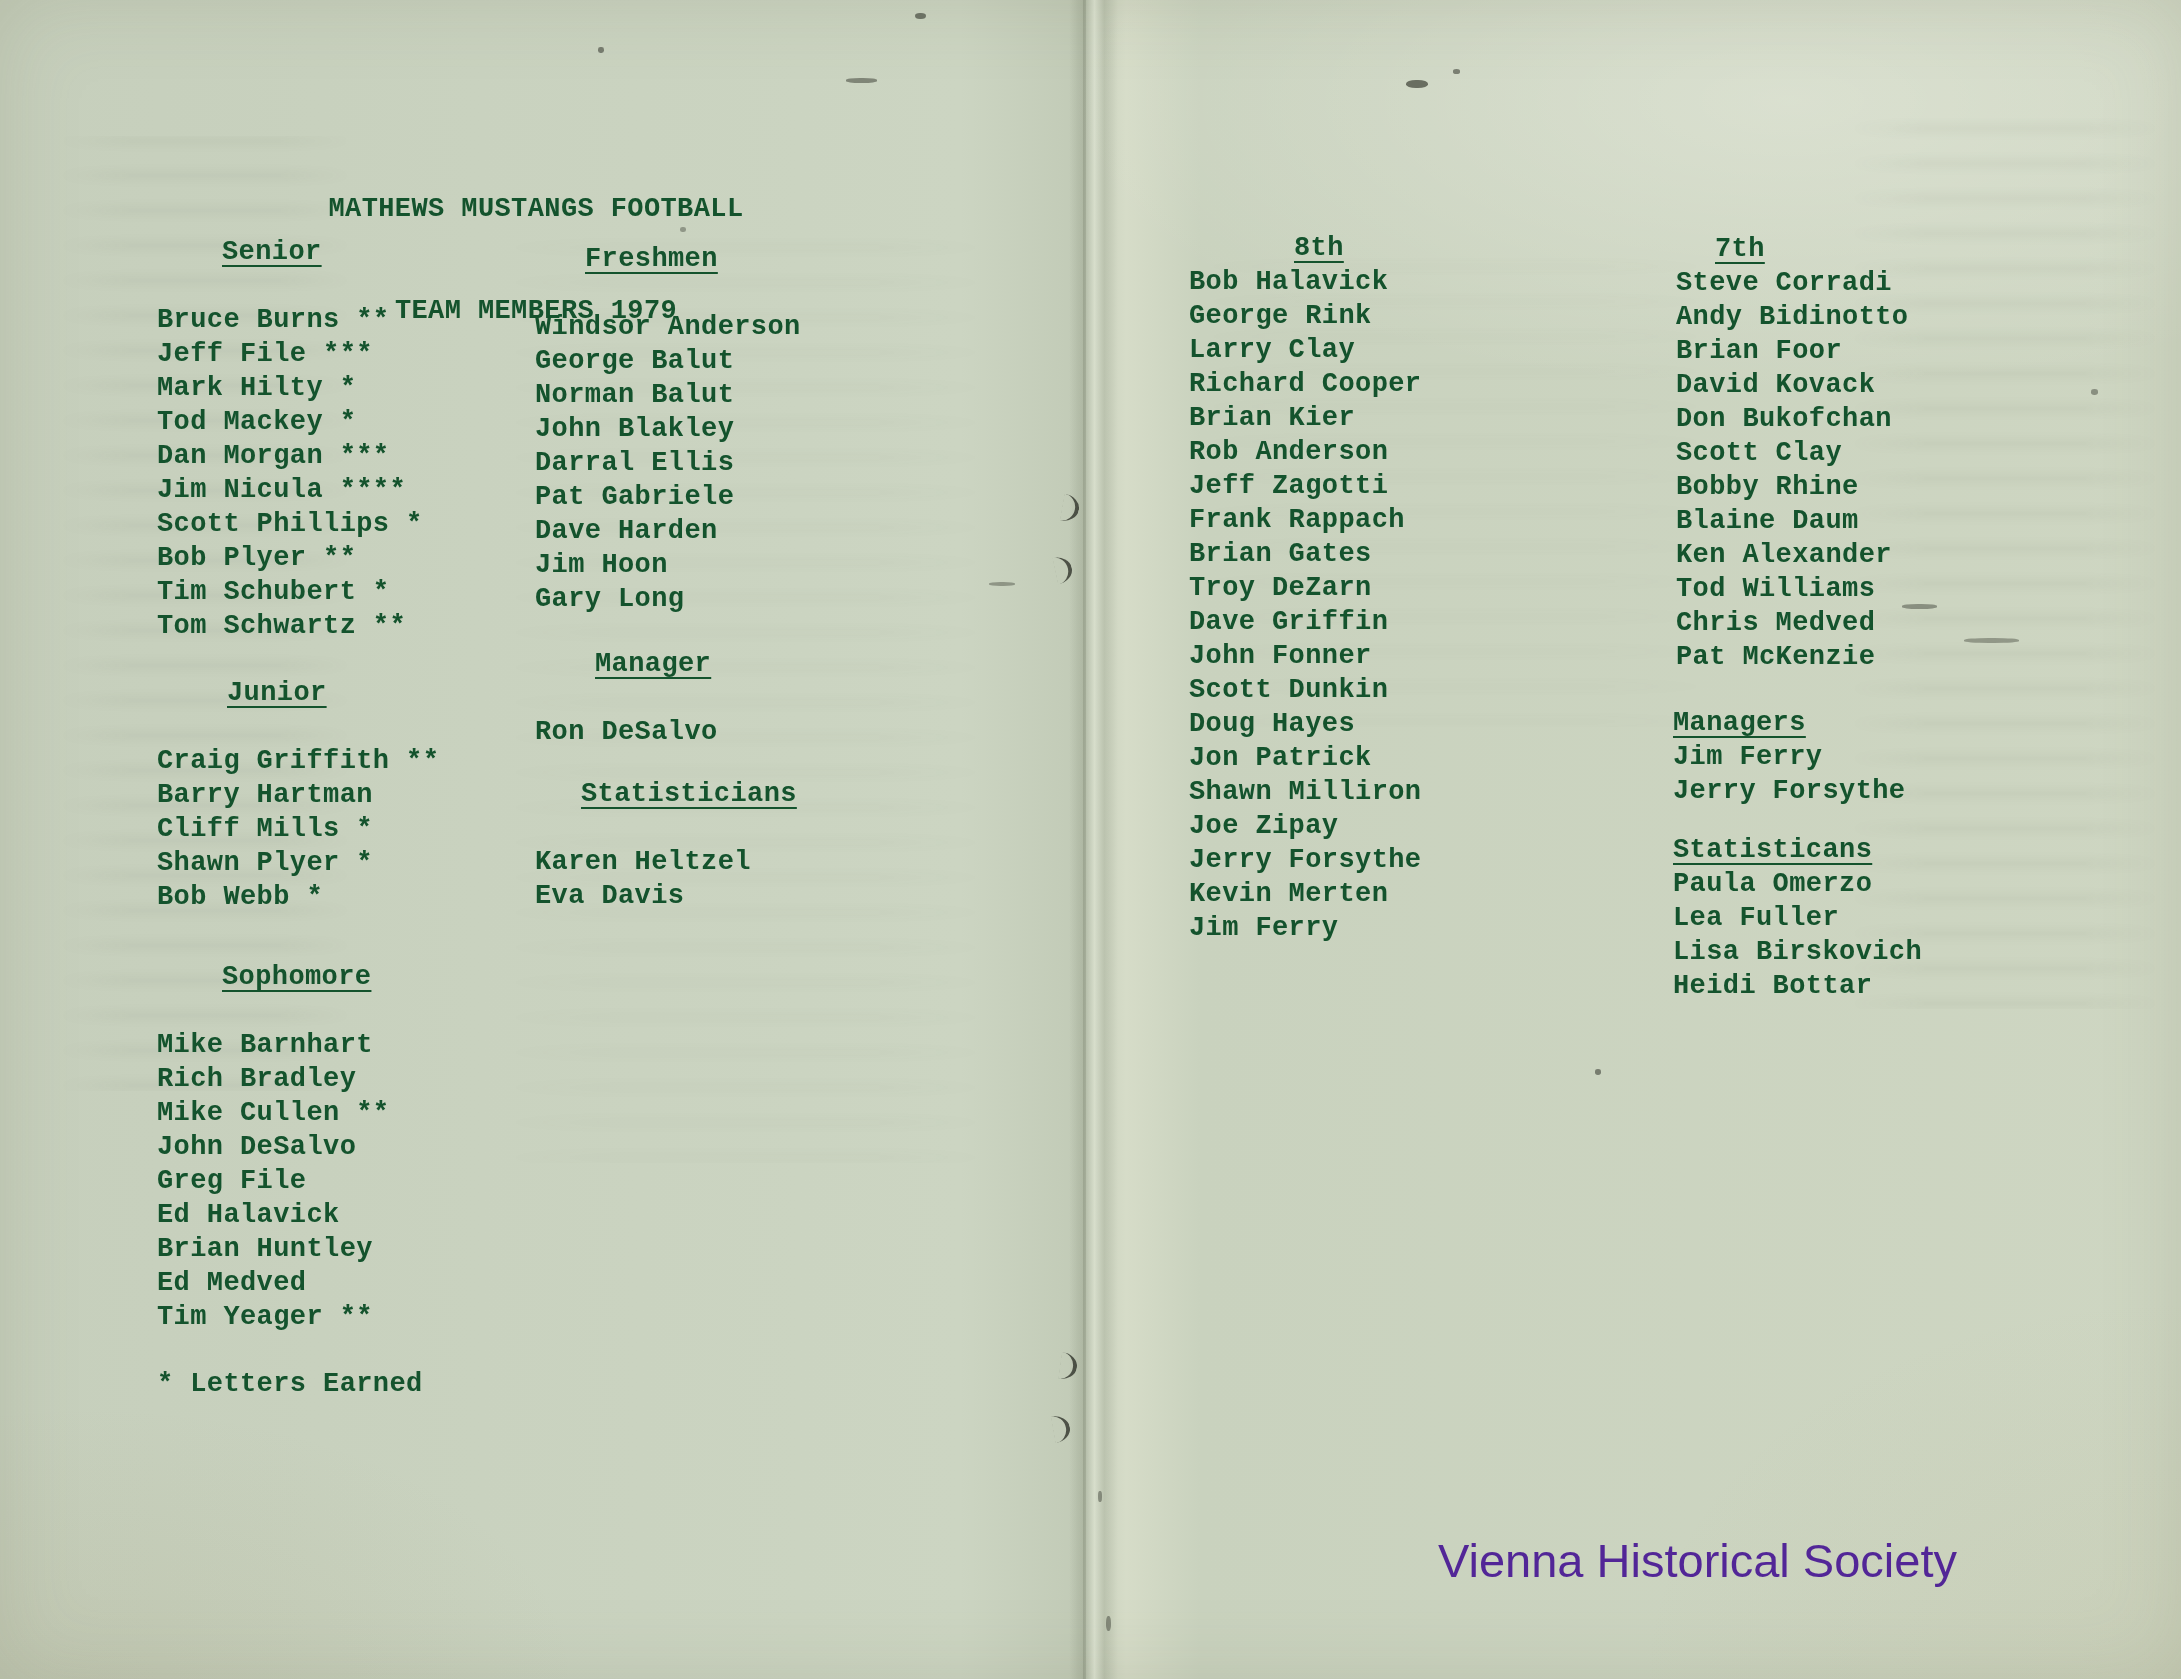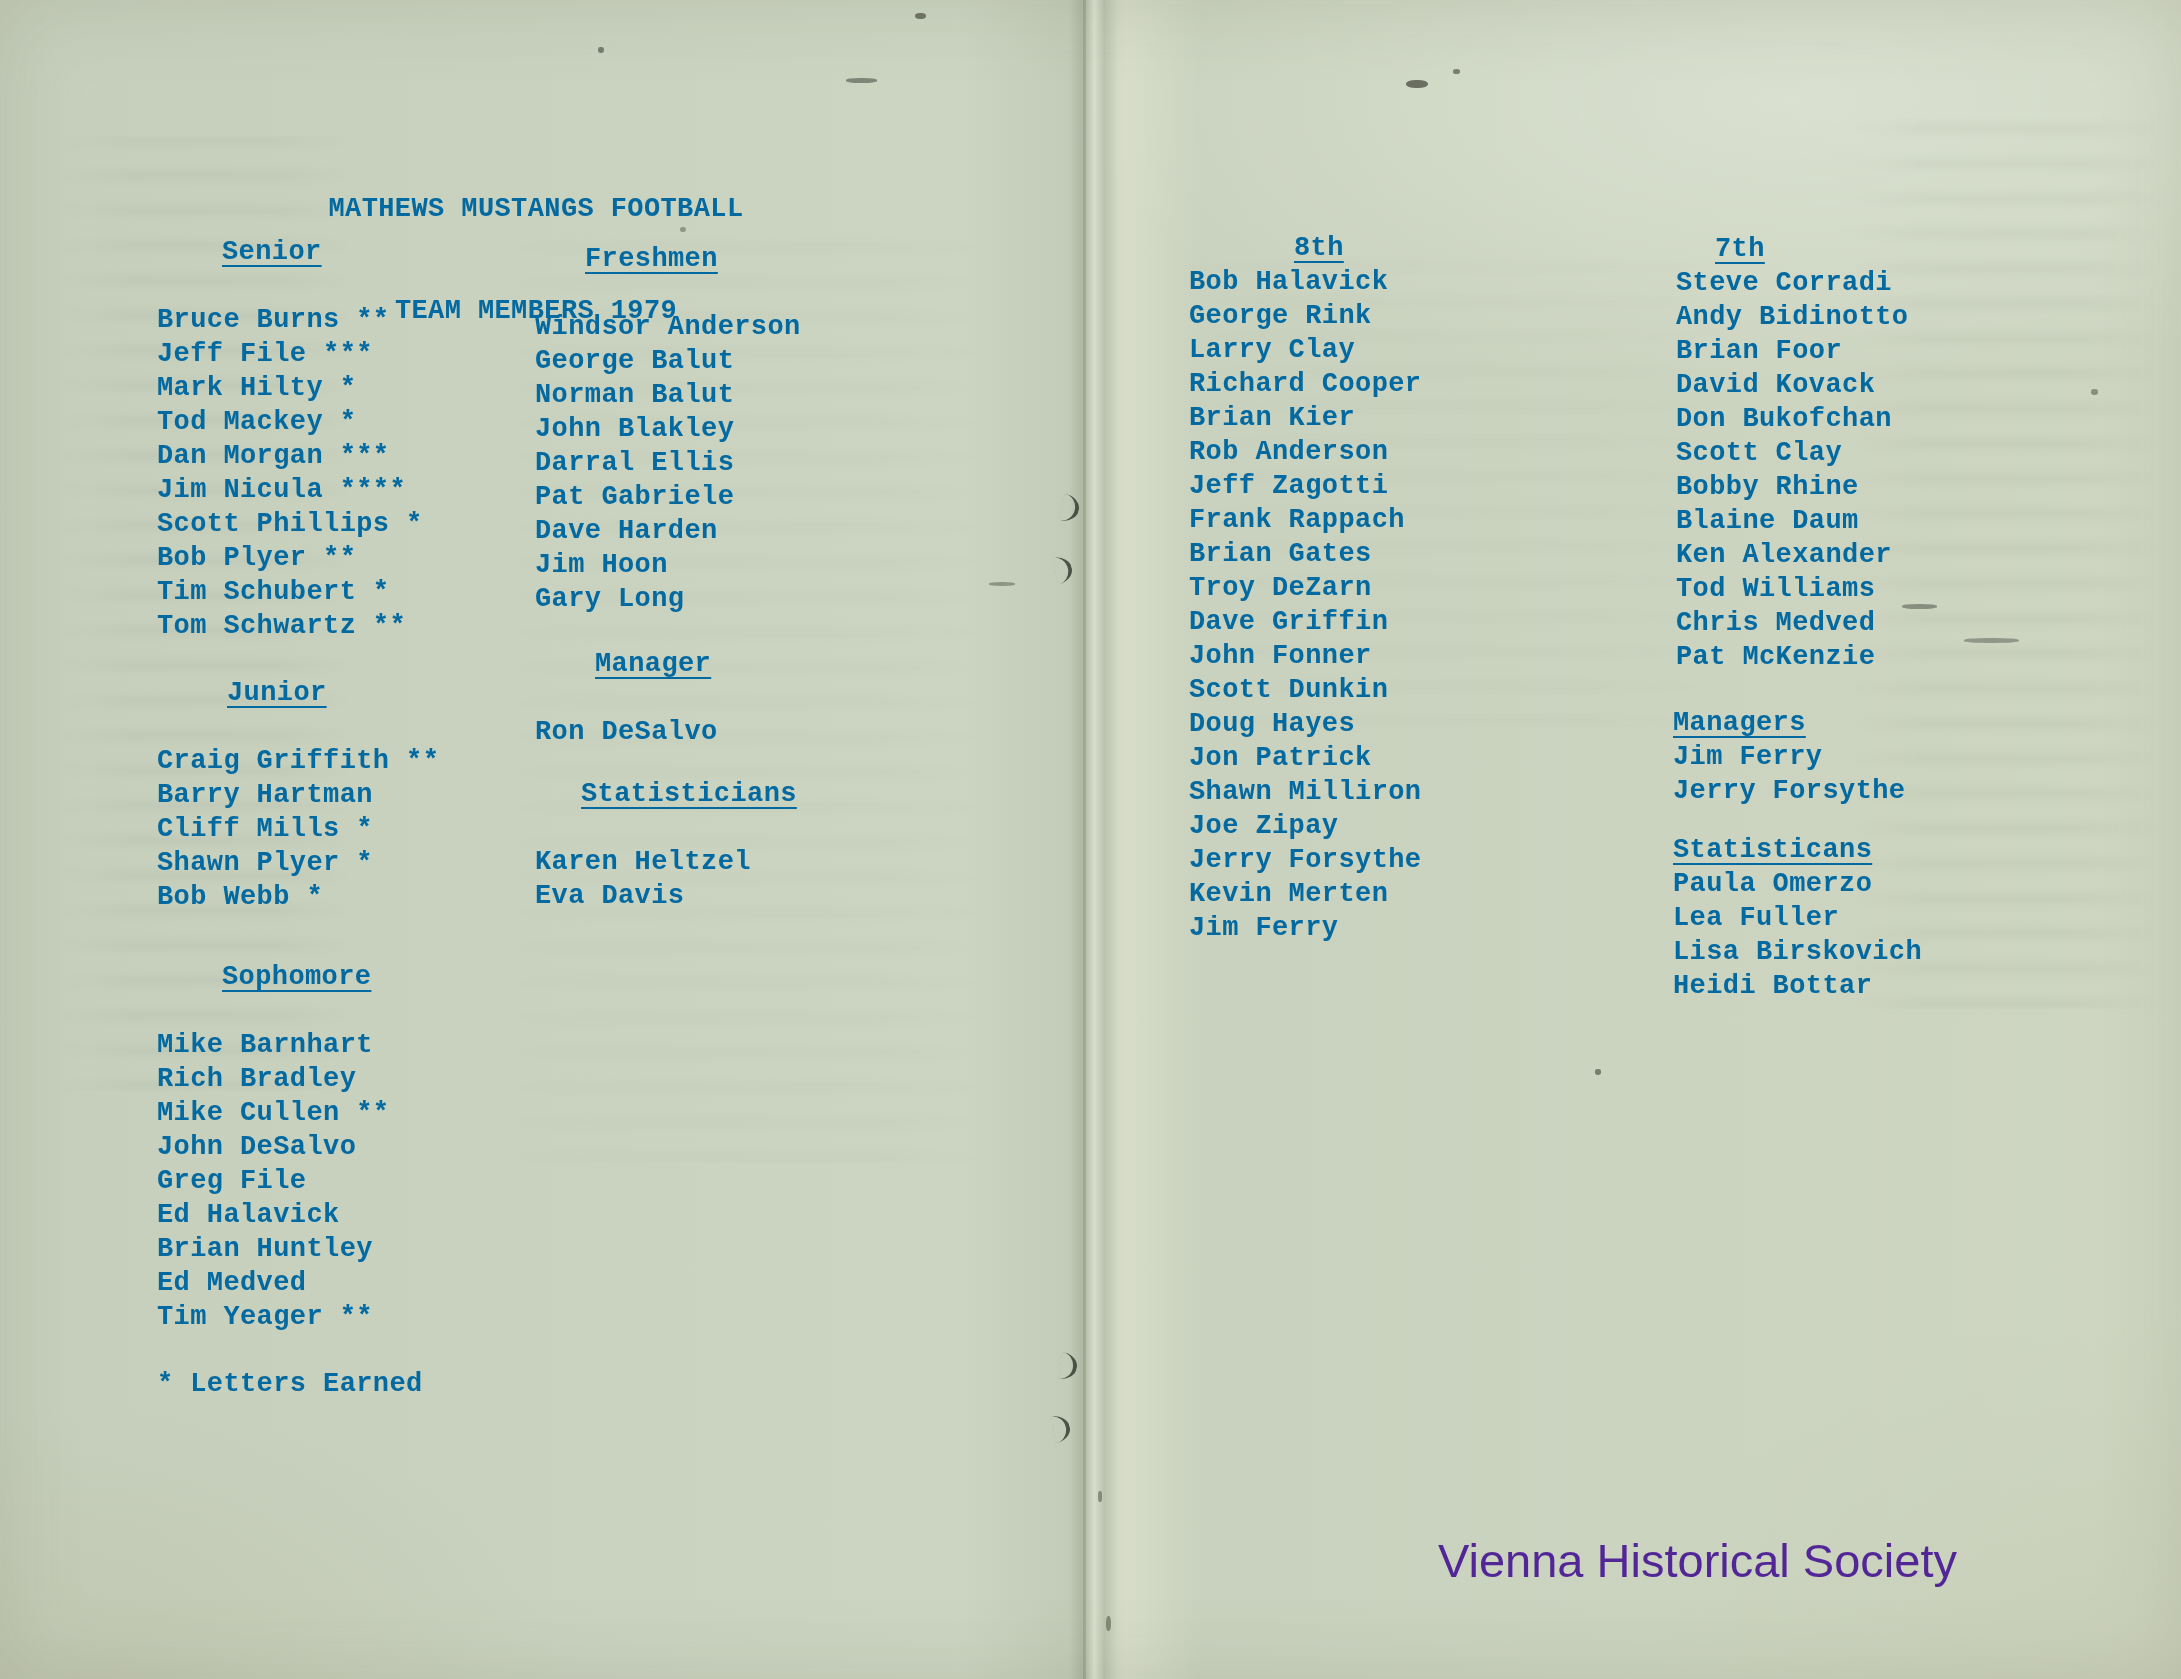--- a/index.html
+++ b/index.html
@@ -16,21 +16,21 @@
       radial-gradient(909px 636px at 100% 100%, rgba(160,150,105,0.10), transparent 60%),
       linear-gradient(90deg,#c6cfbc 0%,#ccd5c2 44%,#c2cbb7 49.4%,#d6dcc8 51.6%,#c9d2be 55%,#ced6c2 100%);
     box-shadow:inset 0 0 82px rgba(110,112,82,0.18);
   }
   .fold{
     position:absolute;left:1069px;top:0;width:49px;height:100%;
     background:linear-gradient(90deg,transparent,rgba(94,104,82,0.22) 30%,rgba(232,237,221,0.45) 52%,rgba(94,104,82,0.16) 72%,transparent);
     pointer-events:none;
   }
   .foldline{position:absolute;left:1083px;top:0;width:2.7px;height:100%;background:rgba(72,82,60,0.16)}
-  .tw{color:#0369a1;font-weight:700;font-size:27px;line-height:34px;letter-spacing:0.4px;white-space:pre}
+  .tw{color:#14532d;font-weight:700;font-size:27px;line-height:34px;letter-spacing:0.4px;white-space:pre}
   .title{position:absolute;text-align:center}
   .sec{position:absolute}
   .hdg{text-decoration:underline;text-underline-offset:5.5px;text-decoration-thickness:2.3px}
   .nm{}
   .footnote{position:absolute}
   .watermark{
     position:absolute;left:1438px;top:1535px;
     font-family:"Liberation Sans","DejaVu Sans",sans-serif;
     font-size:47px;line-height:51px;color:#4c1d95;font-weight:400;opacity:0.95;
   }

